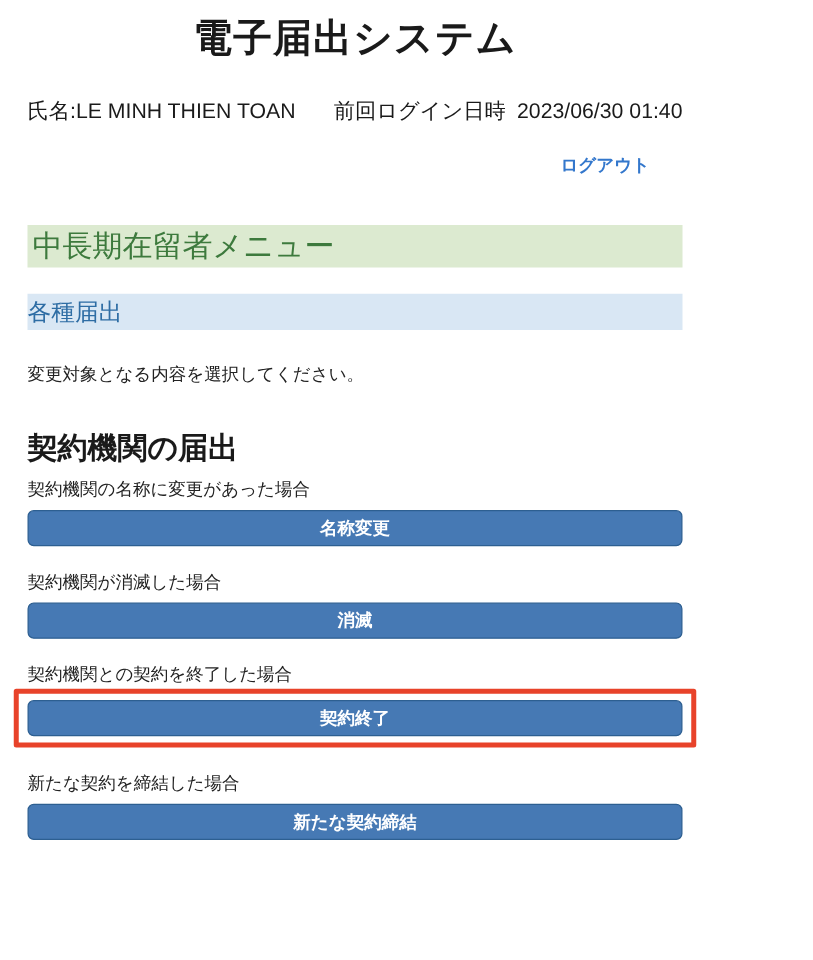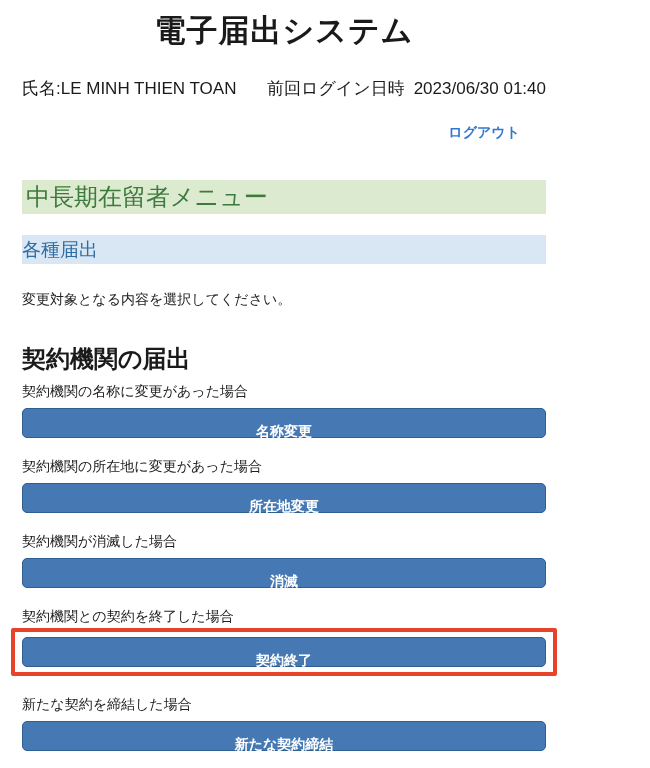--- a/index.html
+++ b/index.html
@@ -105,21 +105,21 @@
     height: 29px;
     background: var(--button-bg);
     border: 1px solid var(--button-border);
     border-radius: 5px;
     color: #ffffff;
     font-family: inherit;
     font-size: 14px;
     font-weight: 600;
     text-align: center;
     cursor: pointer;
-    padding: 14px;
+    padding: 0;
   }
   .highlight-box {
     margin: 4px -11px 0;
     border: 4px solid var(--highlight-border);
     border-radius: 2px;
     padding: 5px 7px;
   }
   .highlight-box .btn { margin-top: 0; }
 </style>
 </head>
@@ -150,24 +150,20 @@
 
   <p class="instruction">変更対象となる内容を選択してください。</p>
 
   <h2 class="section-heading">契約機関の届出</h2>
 
   <div class="group first">
     <p class="group-label">契約機関の名称に変更があった場合</p>
     <button class="btn">名称変更</button>
   </div>
 
-  <div class="group">
-    <p class="group-label">契約機関の所在地に変更があった場合</p>
-    <button class="btn">所在地変更</button>
-  </div>
 
   <div class="group">
     <p class="group-label">契約機関が消滅した場合</p>
     <button class="btn">消滅</button>
   </div>
 
   <div class="group">
     <p class="group-label">契約機関との契約を終了した場合</p>
     <div class="highlight-box">
       <button class="btn">契約終了</button>

